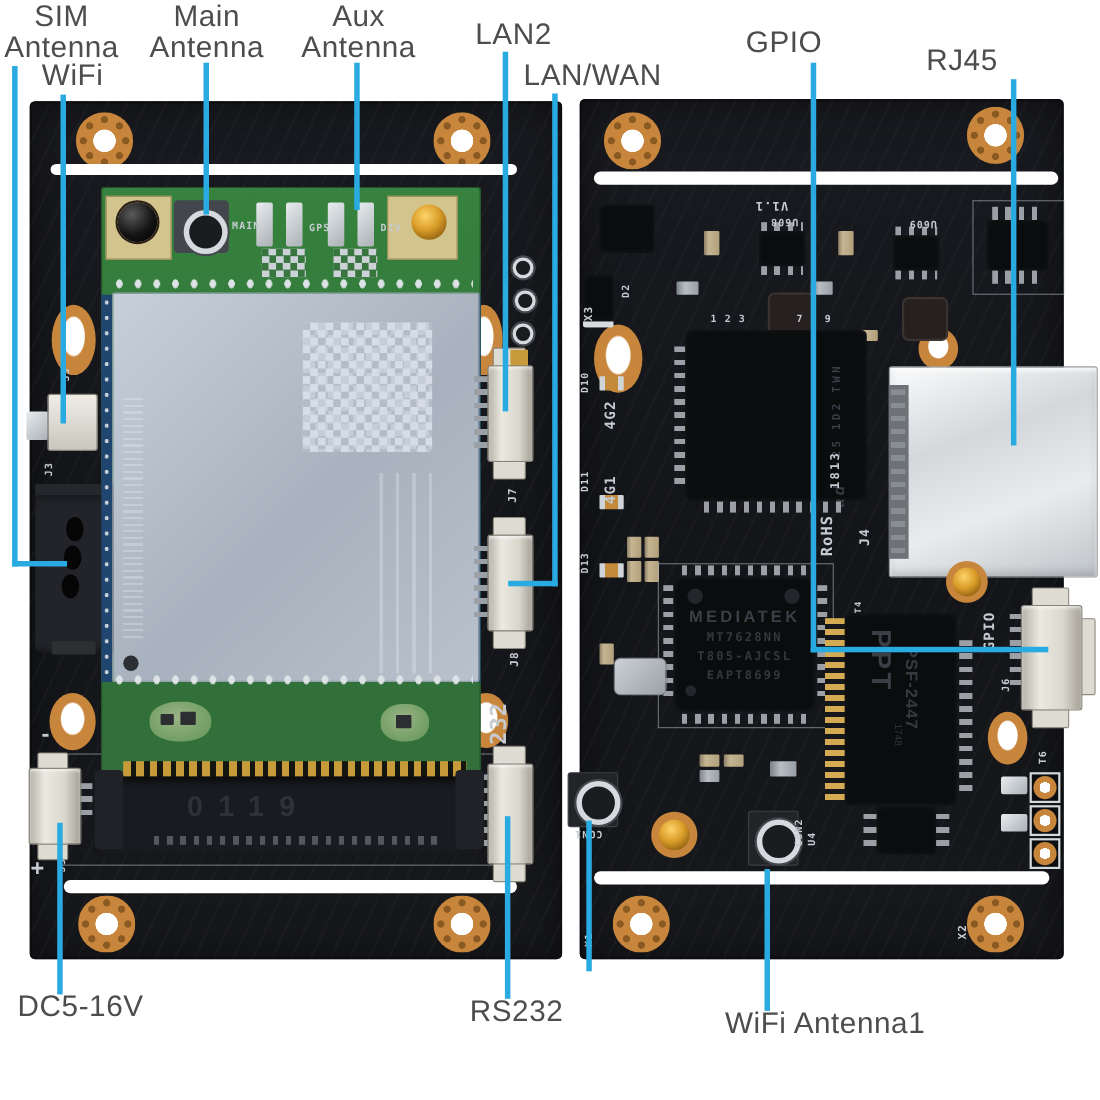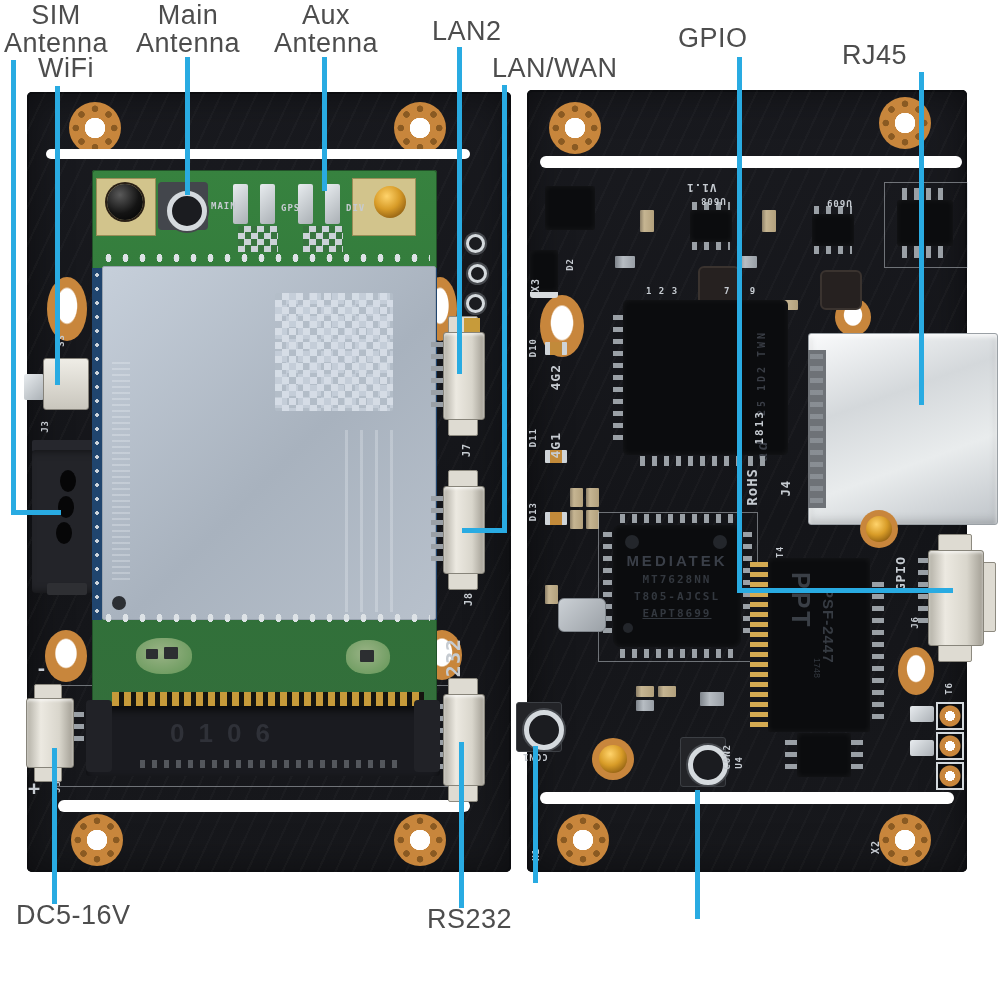--- a/index.html
+++ b/index.html
@@ -142,21 +142,21 @@
     <div class="die" style="left:28px;top:9px;width:14px;height:12px;"></div>
   </div>
   <div class="glob" style="left:346px;top:640px;width:44px;height:34px;z-index:6;">
     <div class="die" style="left:14px;top:10px;width:14px;height:12px;"></div>
   </div>
 
   <div class="fingers" style="left:112px;top:692px;width:312px;height:16px;z-index:5;"></div>
   <div class="abs" style="left:86px;top:706px;width:354px;height:70px;background:#1a1b20;border-radius:4px;z-index:6;box-shadow:inset 0 4px 8px rgba(0,0,0,.7);"></div>
   <div class="abs" style="left:86px;top:700px;width:26px;height:72px;background:#212227;border-radius:4px;z-index:7;"></div>
   <div class="abs" style="left:414px;top:700px;width:26px;height:72px;background:#212227;border-radius:4px;z-index:7;"></div>
-  <span class="abs" style="left:170px;top:718px;font-size:26px;letter-spacing:14px;color:#2f3138;z-index:7;font-weight:bold;">0106</span>
+  <span class="abs" style="left:170px;top:718px;font-size:26px;letter-spacing:14px;color:#2f3138;z-index:7;font-weight:bold;">0119</span>
   <div class="pins-h" style="left:140px;top:760px;width:260px;height:8px;opacity:.45;z-index:7;"></div>
 
   <div class="jst-tab" style="left:448px;top:316px;width:28px;height:16px;z-index:6;"></div>
   <div class="pins-v" style="left:431px;top:342px;width:13px;height:66px;z-index:6;"></div>
   <div class="jst-body" style="left:443px;top:332px;width:40px;height:86px;z-index:7;"></div>
   <div class="jst-tab" style="left:448px;top:418px;width:28px;height:16px;z-index:6;"></div>
   <span class="silk v-up" style="left:461px;top:443px;">J7</span>
 
   <div class="jst-tab" style="left:448px;top:470px;width:28px;height:16px;z-index:6;"></div>
   <div class="pins-v" style="left:431px;top:496px;width:13px;height:66px;z-index:6;"></div>
@@ -254,21 +254,21 @@
   <div class="pins-v" style="left:603px;top:532px;width:9px;height:108px;"></div>
   <div class="pins-v" style="left:743px;top:532px;width:9px;height:108px;"></div>
   <div class="chip" style="left:613px;top:525px;width:128px;height:122px;border-radius:8px;">
     <div class="dot" style="left:12px;top:10px;width:14px;height:14px;"></div>
     <div class="dot" style="left:100px;top:10px;width:14px;height:14px;"></div>
     <div class="dot" style="left:10px;top:98px;width:10px;height:10px;"></div>
     <div class="cpu-text">
       <span style="font-weight:bold;font-size:15px;letter-spacing:3px;">MEDIATEK</span>
       <span style="font:bold 11px 'DejaVu Sans Mono',monospace;letter-spacing:2px;color:#33383f;">MT7628NN</span>
       <span style="font:bold 11px 'DejaVu Sans Mono',monospace;letter-spacing:2px;color:#33383f;">T805-AJCSL</span>
-      <span style="font:bold 11px 'DejaVu Sans Mono',monospace;letter-spacing:2px;color:#33383f;text-decoration:underline;">EAPT8699</span>
+      <span style="font:bold 11px 'DejaVu Sans Mono',monospace;letter-spacing:2px;color:#33383f;">EAPT8699</span>
     </div>
   </div>
   <div class="pins-h" style="left:620px;top:649px;width:114px;height:9px;"></div>
 
   <span class="silk v-up" style="left:744px;top:468px;font-size:14px;">RoHS</span>
   <span class="silk v-up" style="left:779px;top:480px;font-size:12px;">J4</span>
   <span class="silk v-up" style="left:753px;top:410px;font-size:11px;letter-spacing:2px;">1813</span>
   <span class="silk v-up" style="left:776px;top:546px;font-size:8px;">T4</span>
 
   <div class="abs" style="left:808px;top:333px;width:188px;height:190px;background:linear-gradient(160deg,#fafbfc 0%,#d4d8db 35%,#e9eced 65%,#bfc4c9 100%);border:1px solid #9aa0a5;border-radius:3px;z-index:9;box-shadow:inset 0 3px 4px rgba(255,255,255,.8), inset 0 -4px 8px rgba(0,0,0,.15);"></div>
@@ -348,19 +348,20 @@
   <div class="lbl" style="left:18px;top:54px;width:96px;">WiFi</div>
   <div class="lbl" style="left:132px;top:1px;width:112px;">
     <div>Main</div>
     <div>Antenna</div>
   </div>
   <div class="lbl" style="left:270px;top:1px;width:112px;">
     <div>Aux</div>
     <div>Antenna</div>
   </div>
   <div class="lbl ta-l" style="left:432px;top:17px;">LAN2</div>
-  <div class="lbl ta-l" style="left:492px;top:54px;text-align:right;">LAN/WAN</div>
+  <div class="lbl ta-l" style="left:476px;top:54px;text-align:right;">LAN/WAN</div>
   <div class="lbl ta-l" style="left:678px;top:24px;">GPIO</div>
   <div class="lbl ta-l" style="left:842px;top:41px;">RJ45</div>
   <div class="lbl ta-l" style="left:16px;top:901px;">DC5-16V</div>
   <div class="lbl ta-l" style="left:427px;top:905px;">RS232</div>
+  <div class="lbl ta-l" style="left:659px;top:916px;">WiFi Antenna1</div>
 
 </div>
 
 </body></html>

